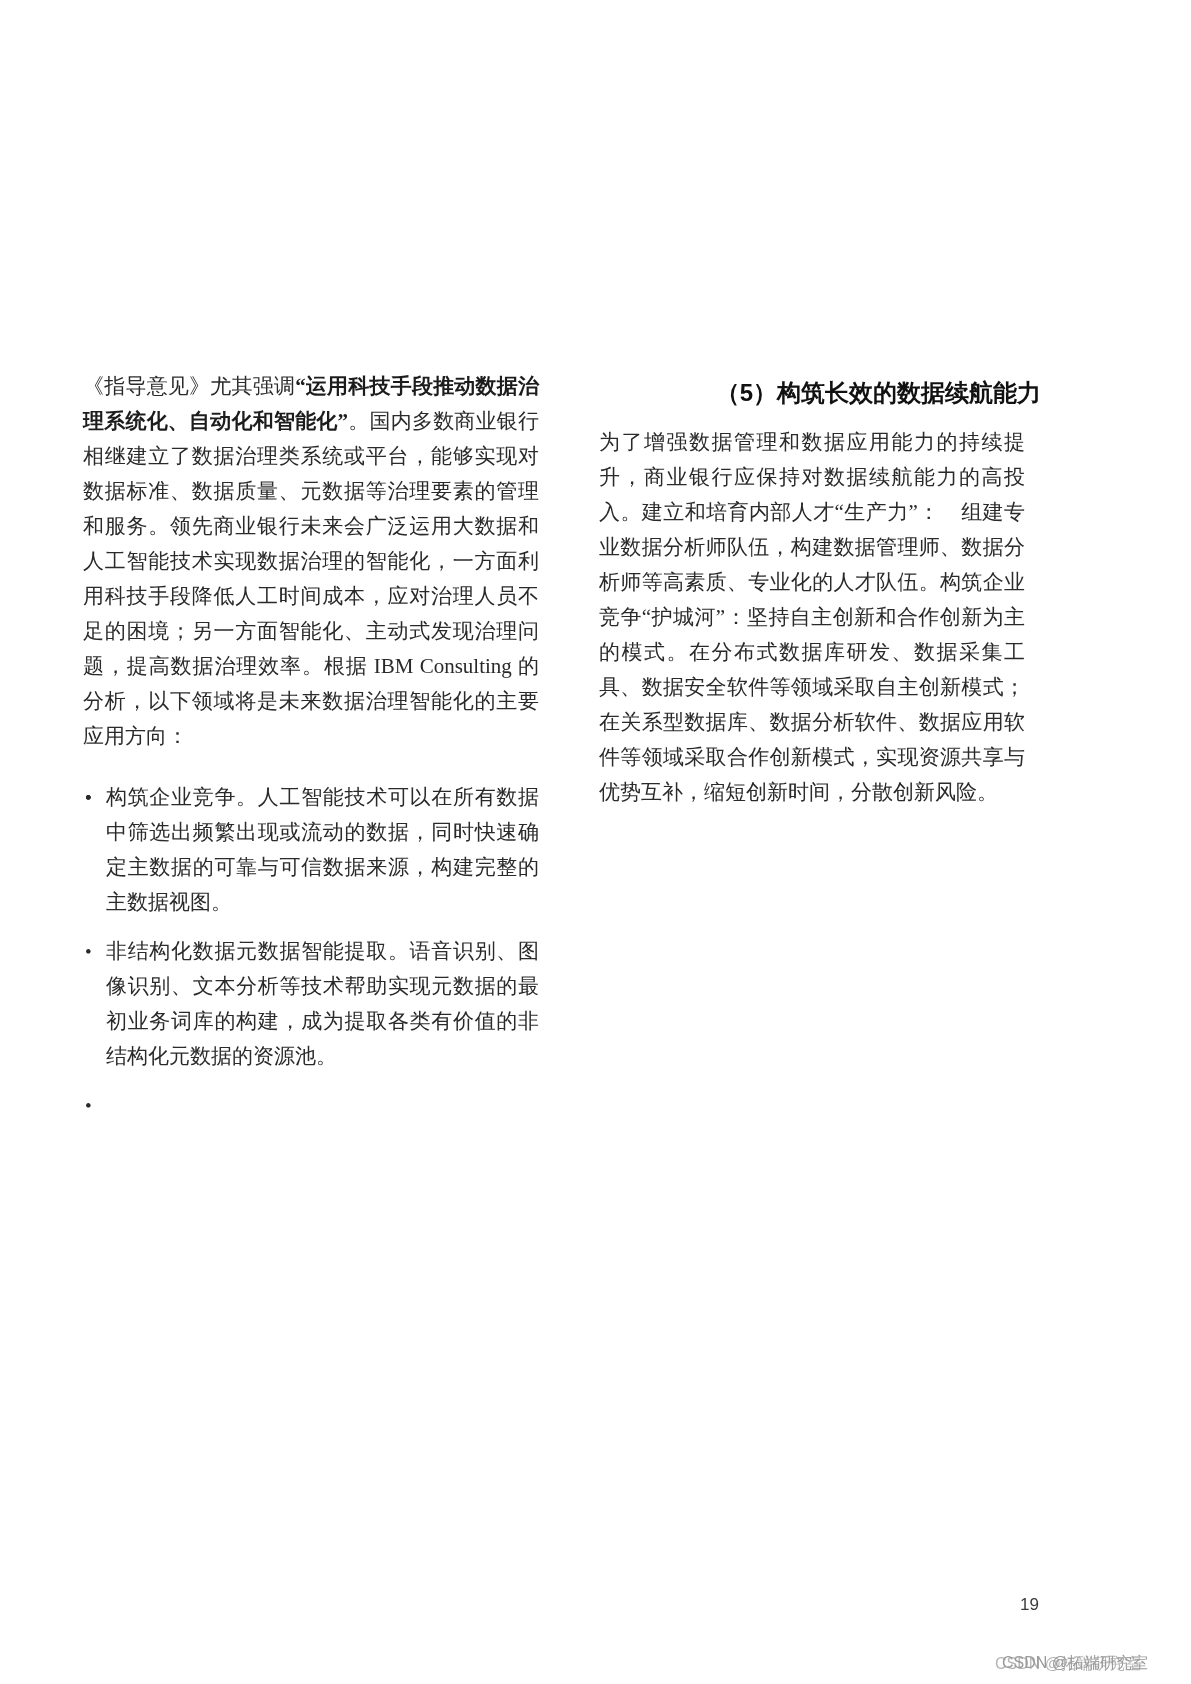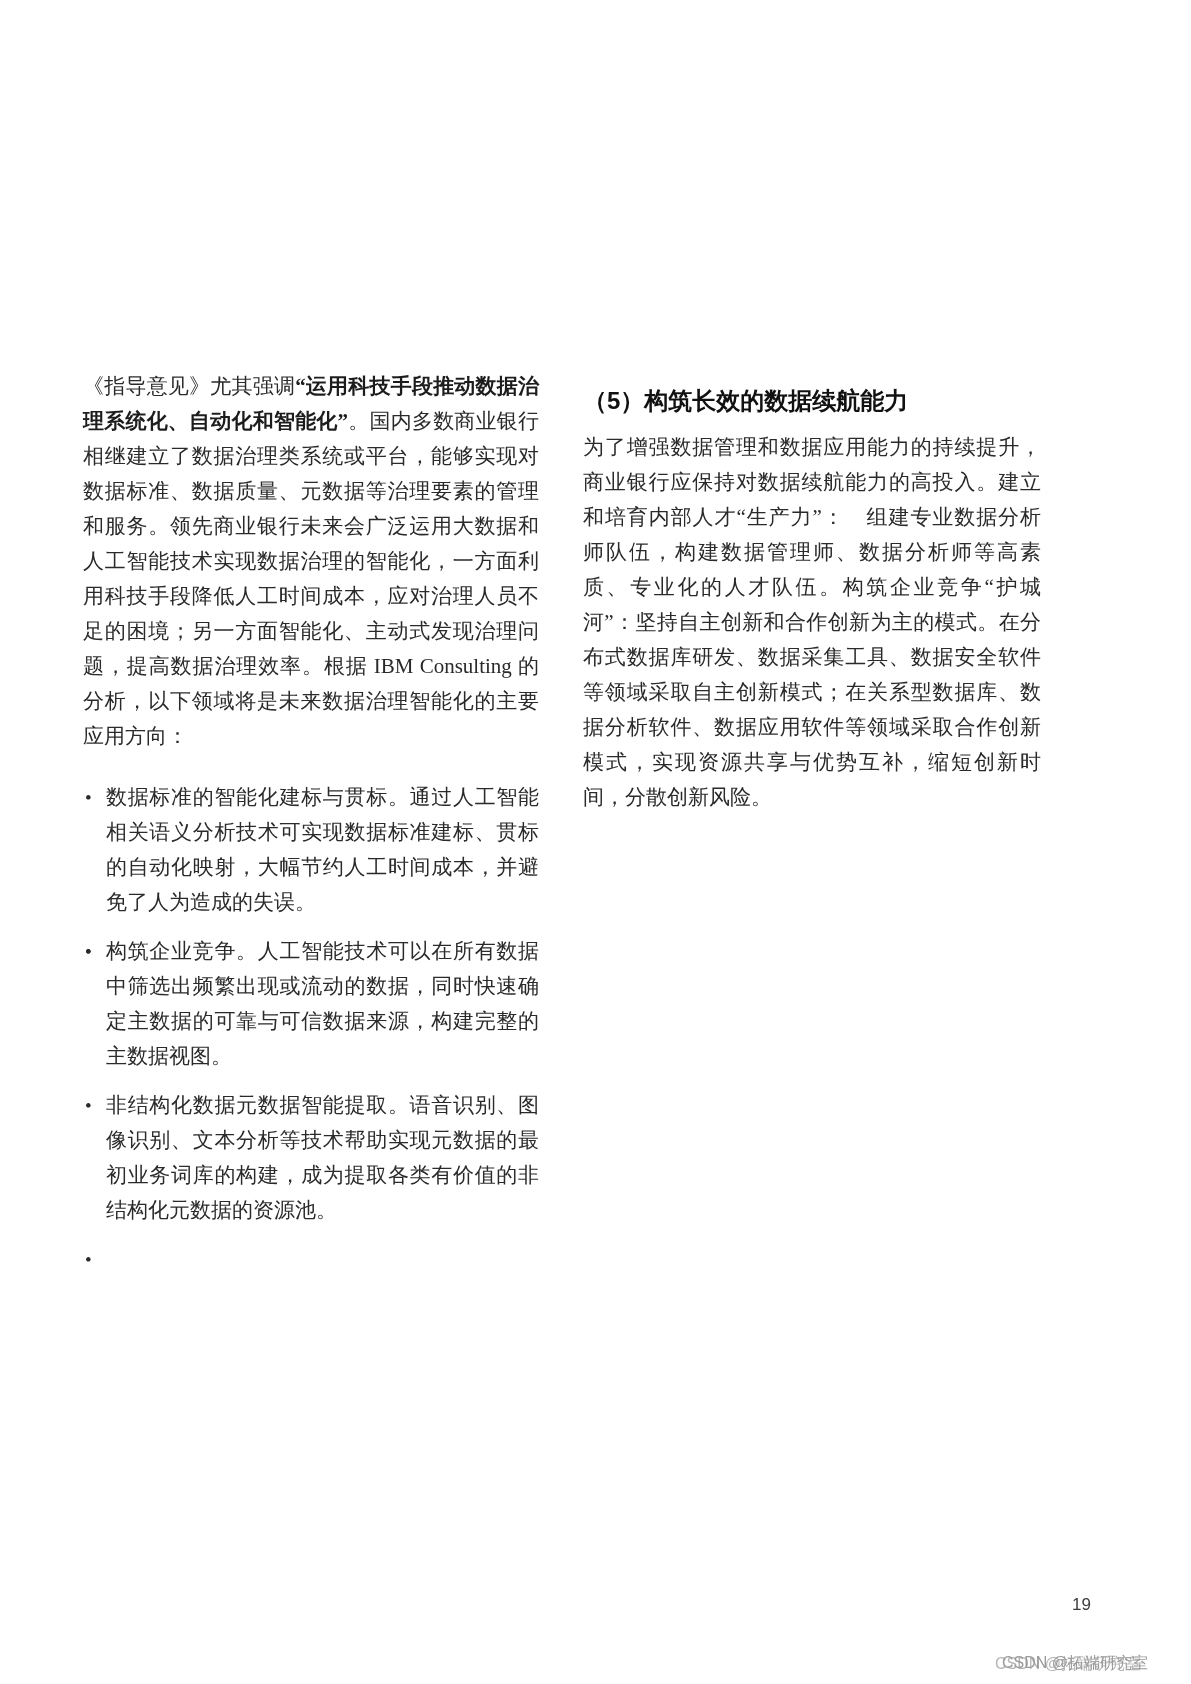--- a/index.html
+++ b/index.html
@@ -39,33 +39,33 @@
   .bullet-item .marker {
     position: absolute;
     left: 2px;
     top: 0;
     font-size: 19px;
     line-height: 35px;
     color: #2a2a2a;
   }
 
   .section-heading {
-    margin: 16px 0 13px 0;
+    margin: 8px 0 13px 0;
     font-family: "Liberation Sans", "DejaVu Sans", sans-serif;
     font-weight: 700;
     font-size: 24px;
     line-height: 32px;
     color: #111111;
-    text-align: left;
+    text-align: right;
   }
-  .section-body { margin: 0; }
+  .section-body { margin: 16px; }
 
   .page-number {
     position: absolute;
-    left: 1072px;
+    left: 1020px;
     top: 1595px;
     font-family: "Liberation Sans", "DejaVu Sans", sans-serif;
     font-size: 17px;
     line-height: 20px;
     color: #3c3c3c;
   }
 
   .watermark {
     position: absolute;
     left: 1002px;
@@ -97,21 +97,20 @@
 <div class="page">
 
   <div class="col col-left">
     <p class="intro">
       <span>《指导意见》尤其强调</span><span class="bold-seg">“运用科技手段推动数据治理系统化、自动化和智能化”</span><span>。国内多数商业银行相继建立了数据治理类系统或平台，能够实现对数据标准、数据质量、元数据等治理要素的管理和服务。领先商业银行未来会广泛运用大数据和人工智能技术实现数据治理的智能化，一方面利用科技手段降低人工时间成本，应对治理人员不足的困境；另一方面智能化、主动式发现治理问题，提高数据治理效率。根据 IBM Consulting 的分析，以下领域将是未来数据治理智能化的主要应用方向：</span>
     </p>
 
     <ul class="bullet-list">
       <li class="bullet-item">
         <span class="marker">•</span>
-        <span>数据标准的智能化建标与贯标。通过人工智能相关语义分析技术可实现数据标准建标、贯标的自动化映射，大幅节约人工时间成本，并避免了人为造成的失误。</span>
       </li>
       <li class="bullet-item">
         <span class="marker">•</span>
       </li>
       <li class="bullet-item">
         <span class="marker">•</span>
         <span>构筑企业竞争。人工智能技术可以在所有数据中筛选出频繁出现或流动的数据，同时快速确定主数据的可靠与可信数据来源，构建完整的主数据视图。</span>
       </li>
       <li class="bullet-item">
         <span class="marker">•</span>

